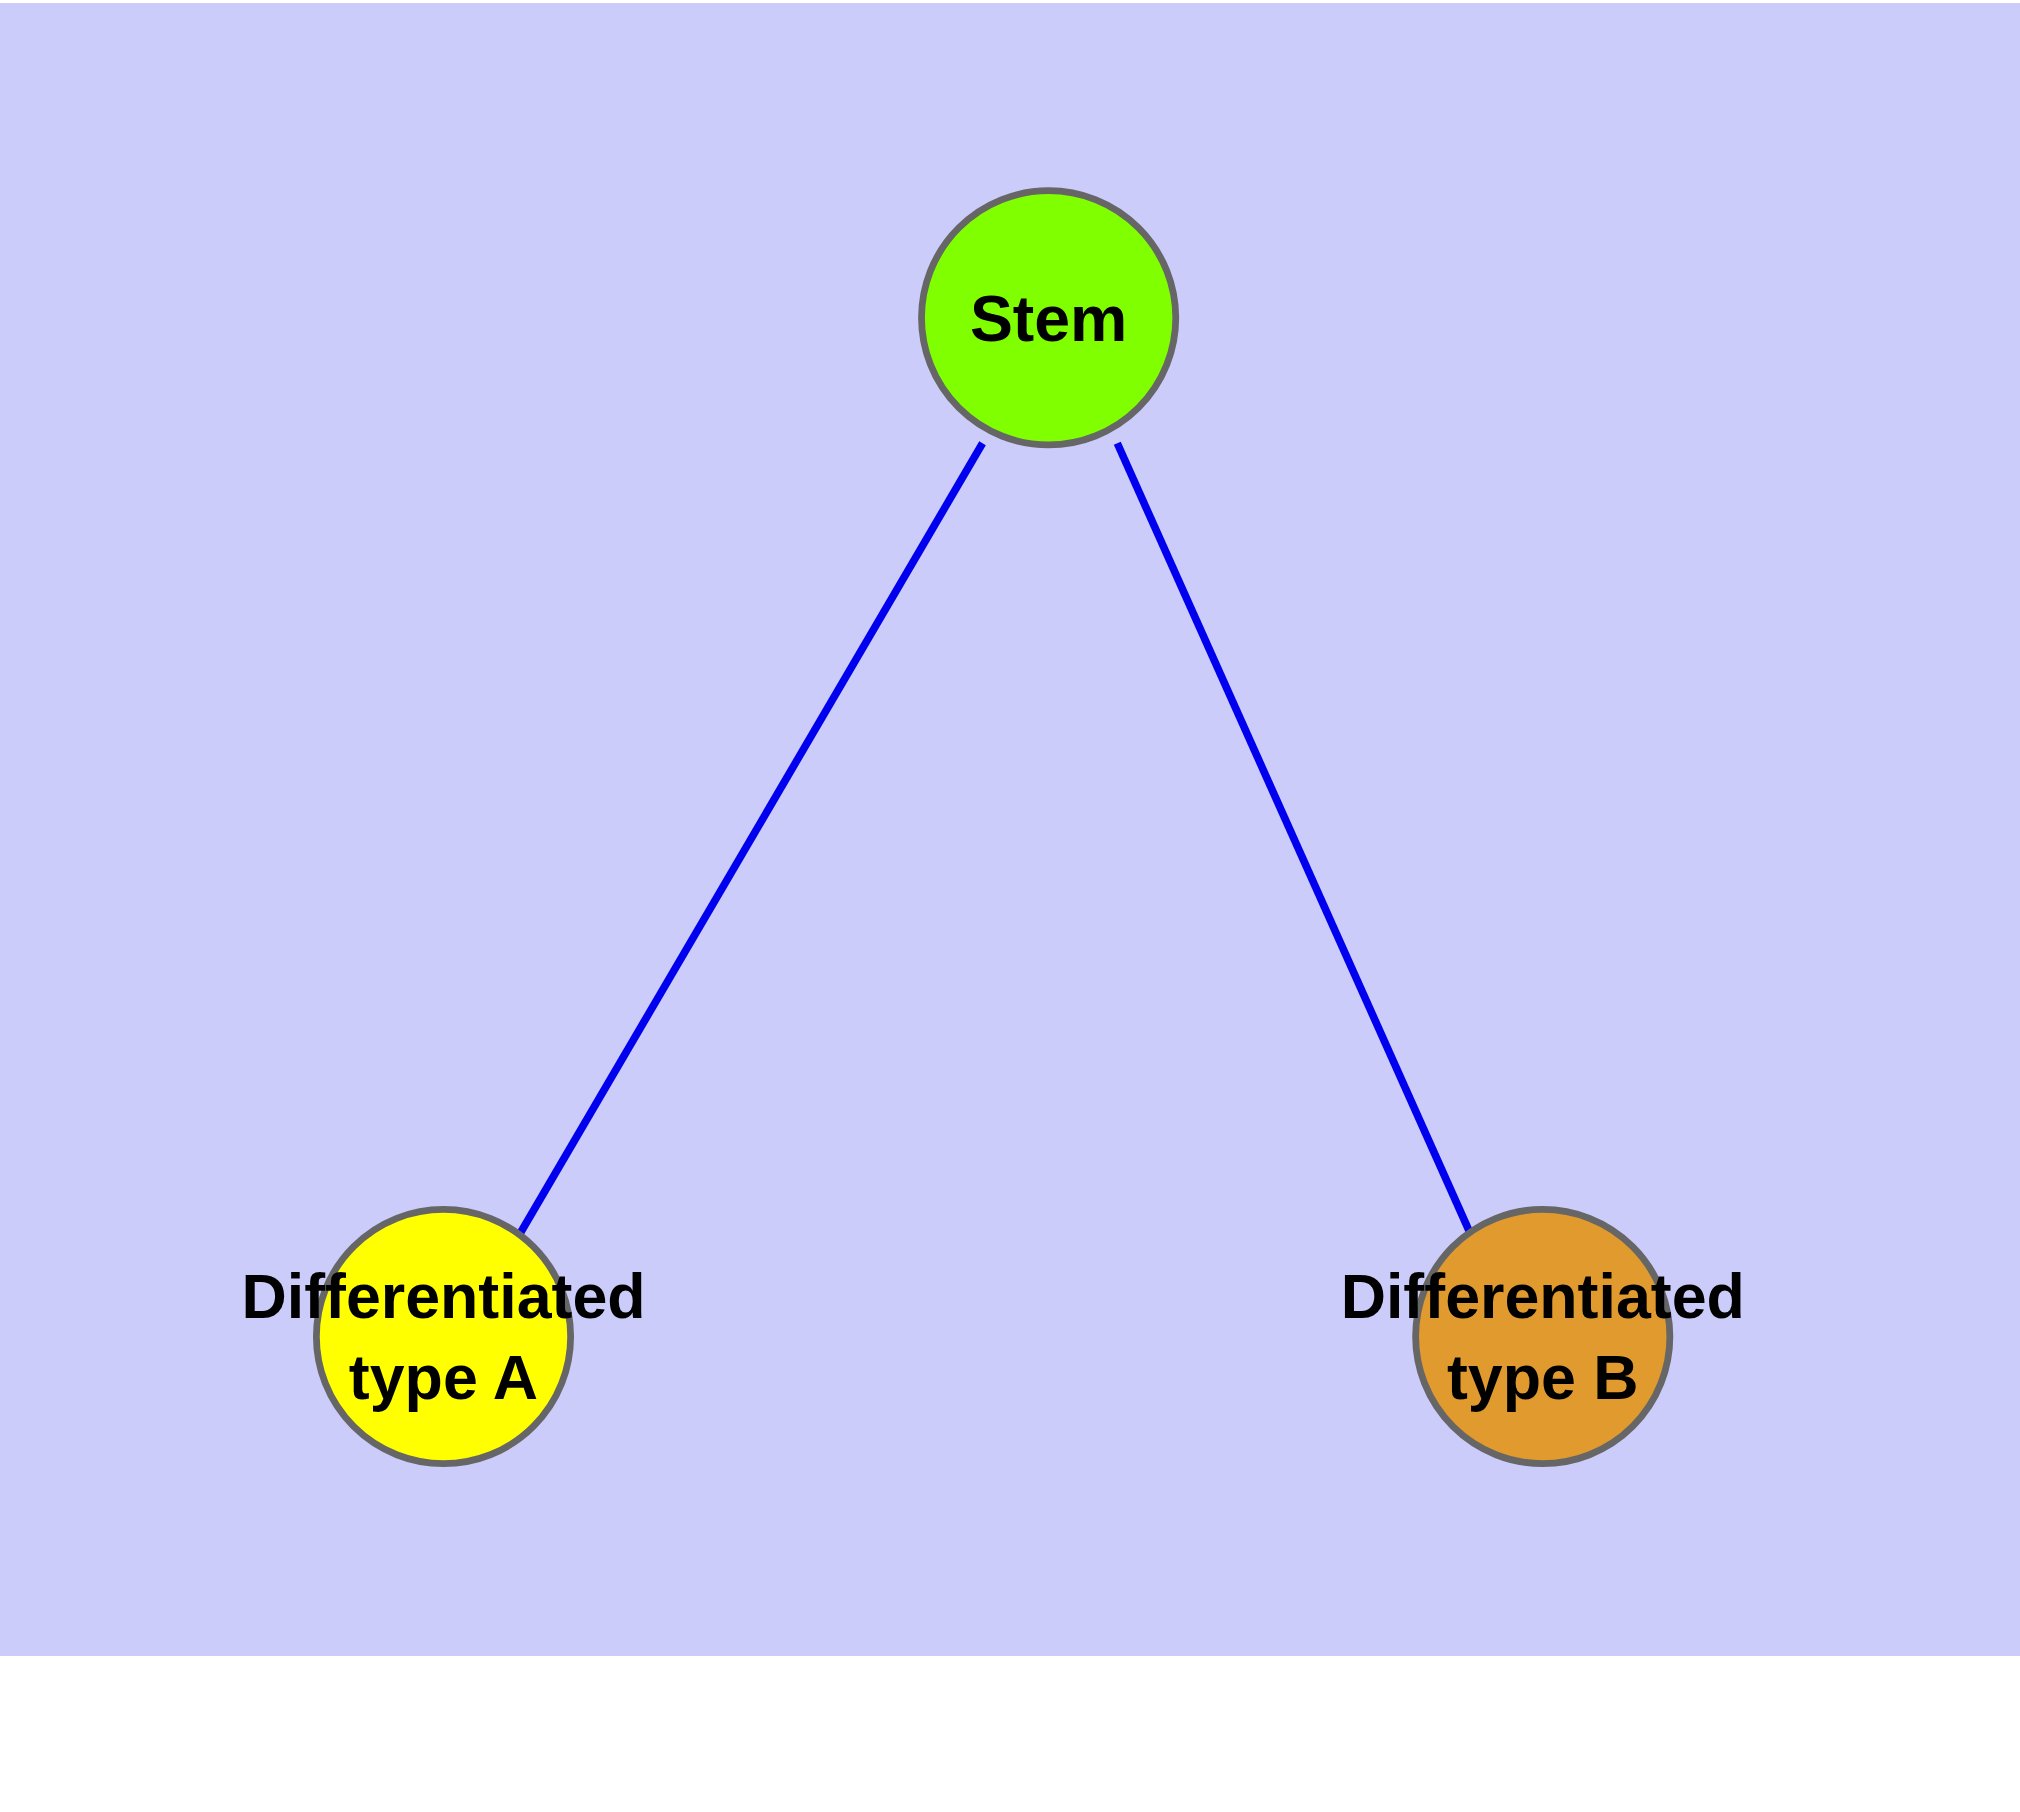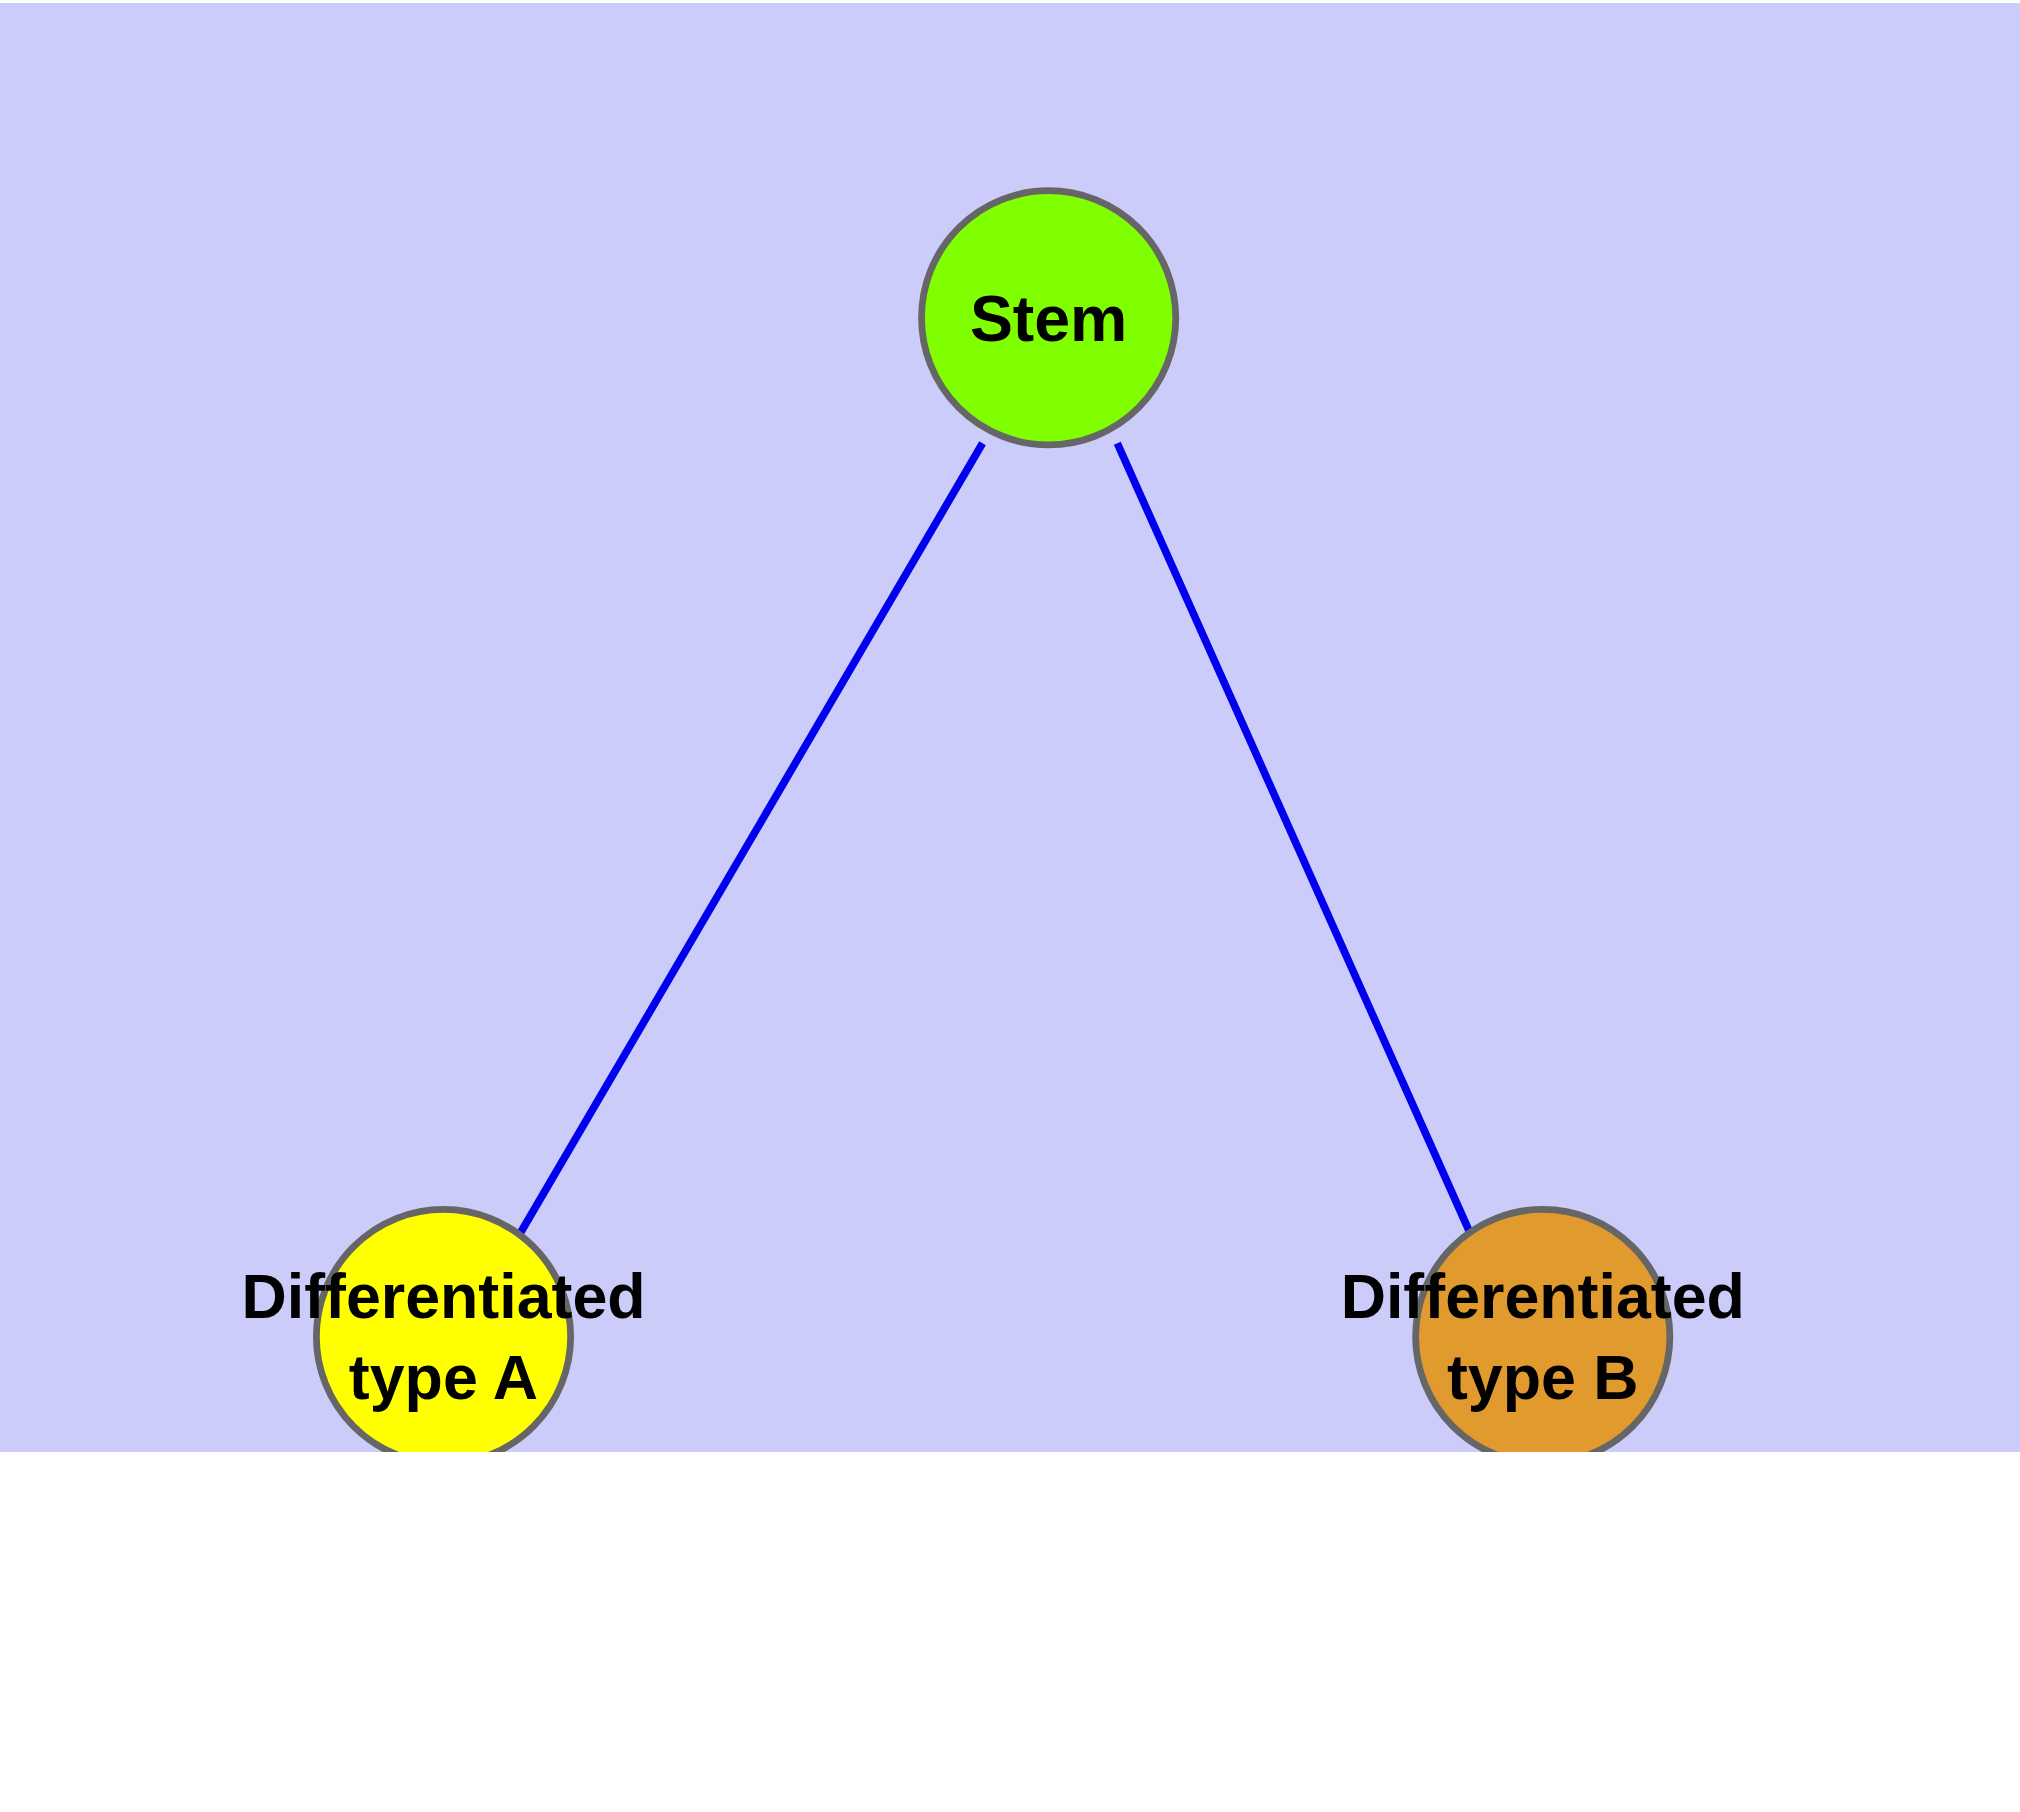--- a/index.html
+++ b/index.html
@@ -50,21 +50,21 @@
     dominant-baseline: middle;
     white-space: pre;
   }
   .node-label.single {
     font-size: 76px;
   }
 </style>
 </head>
 <body>
 
-<div id="stage" style="width: 2021px; height: 1452px; background: rgb(255, 255, 255);">
+<div id="stage" style="width: 2021px; height: 1656px; background: rgb(255, 255, 255);">
 
   <div id="canvas-bg" style="background: rgb(204, 204, 250); width: 2021px; height: 1810px;"></div>
 
   <svg id="graph-svg" viewBox="0 0 2384 2138">
 
     <g>
       <line class="edge-line" x1="1159" y1="523" x2="613" y2="1456" style="stroke: rgb(0, 0, 238); stroke-width: 9;"></line>
       <line class="edge-line" x1="1318" y1="523" x2="1733" y2="1452" style="stroke: rgb(0, 0, 238); stroke-width: 9;"></line>
     </g>
 

